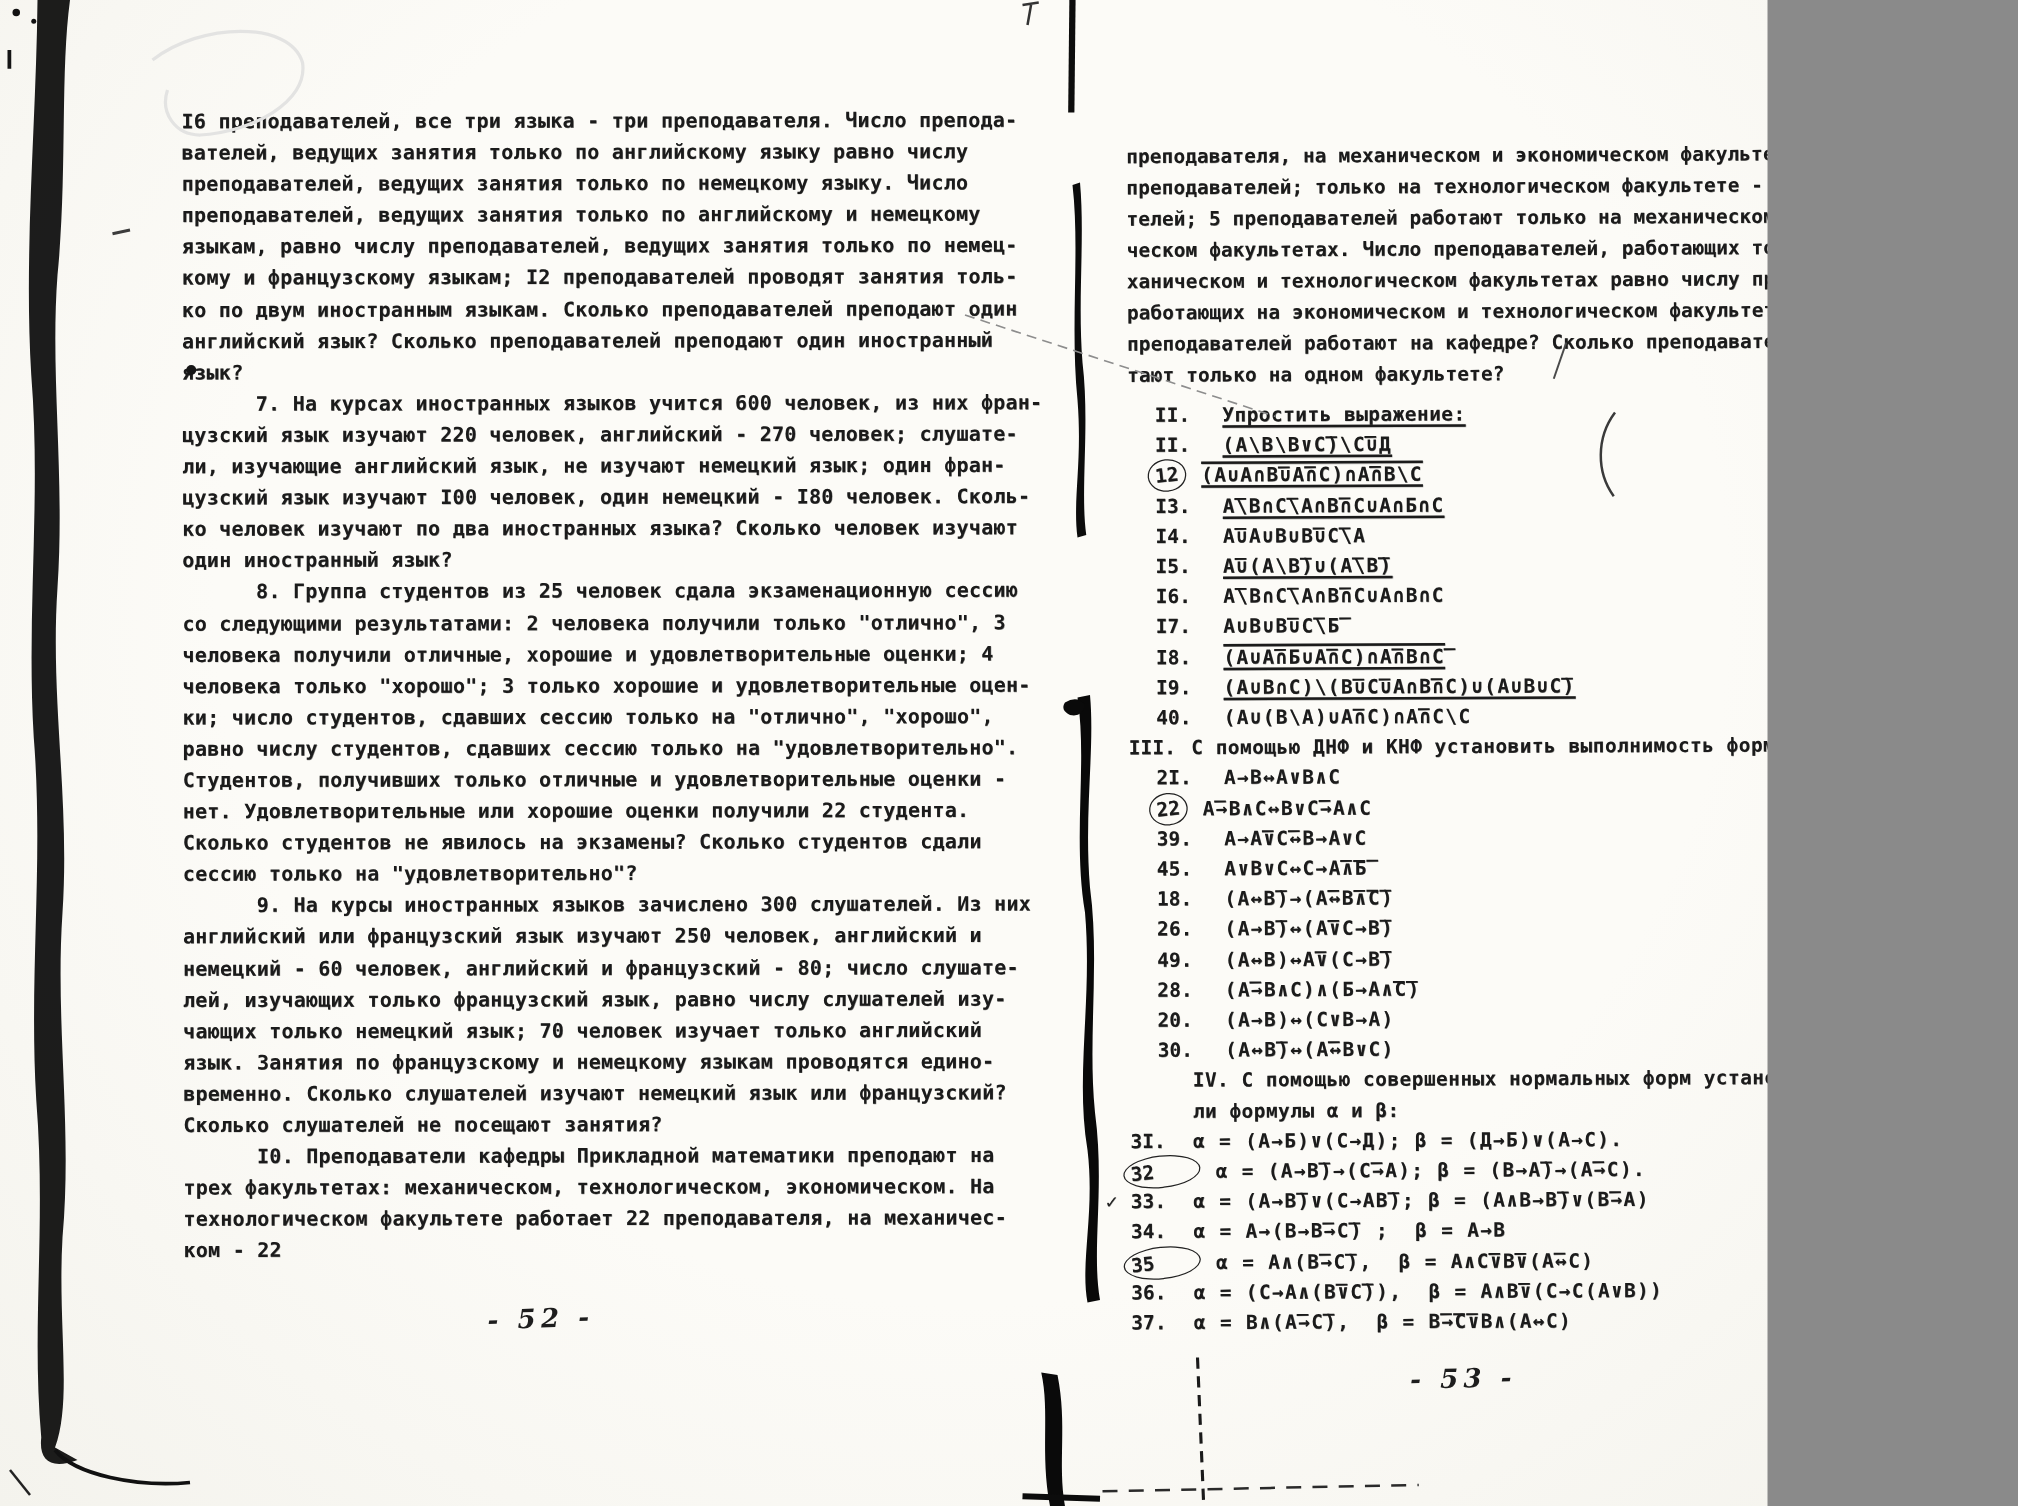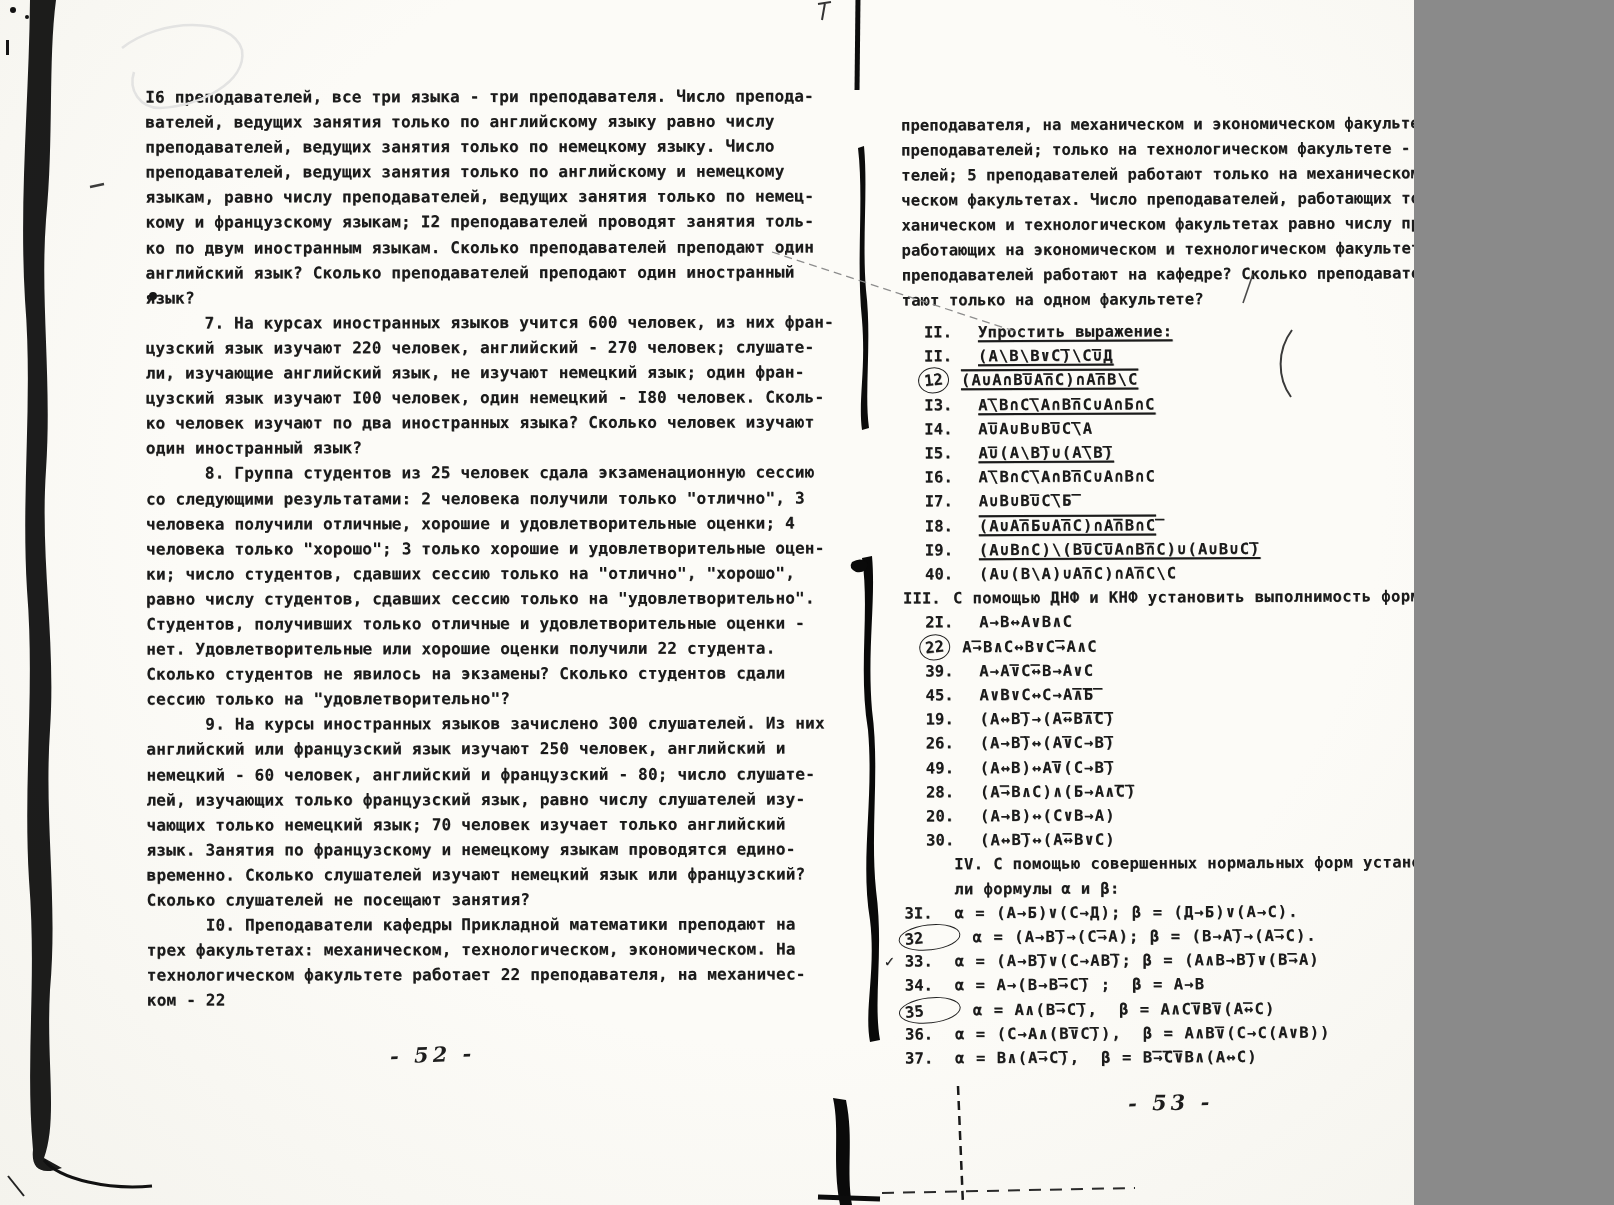--- a/index.html
+++ b/index.html
@@ -205,21 +205,21 @@
         </div>
 
         <div class="row">
           <span class="mark"></span>
           <span class="num">45.</span>
           <span class="txt">А∨В∨С↔С→А̅∧̅Б̅</span>
         </div>
 
         <div class="row">
           <span class="mark"></span>
-          <span class="num">19.</span>
+          <span class="num">18.</span>
           <span class="txt">(А↔В̅)→(А̅↔В̅∧̅С̅)</span>
         </div>
 
         <div class="row">
           <span class="mark"></span>
           <span class="num">26.</span>
           <span class="txt">(А→В̅)↔(А̅∨С→В̅)</span>
         </div>
 
         <div class="row">

